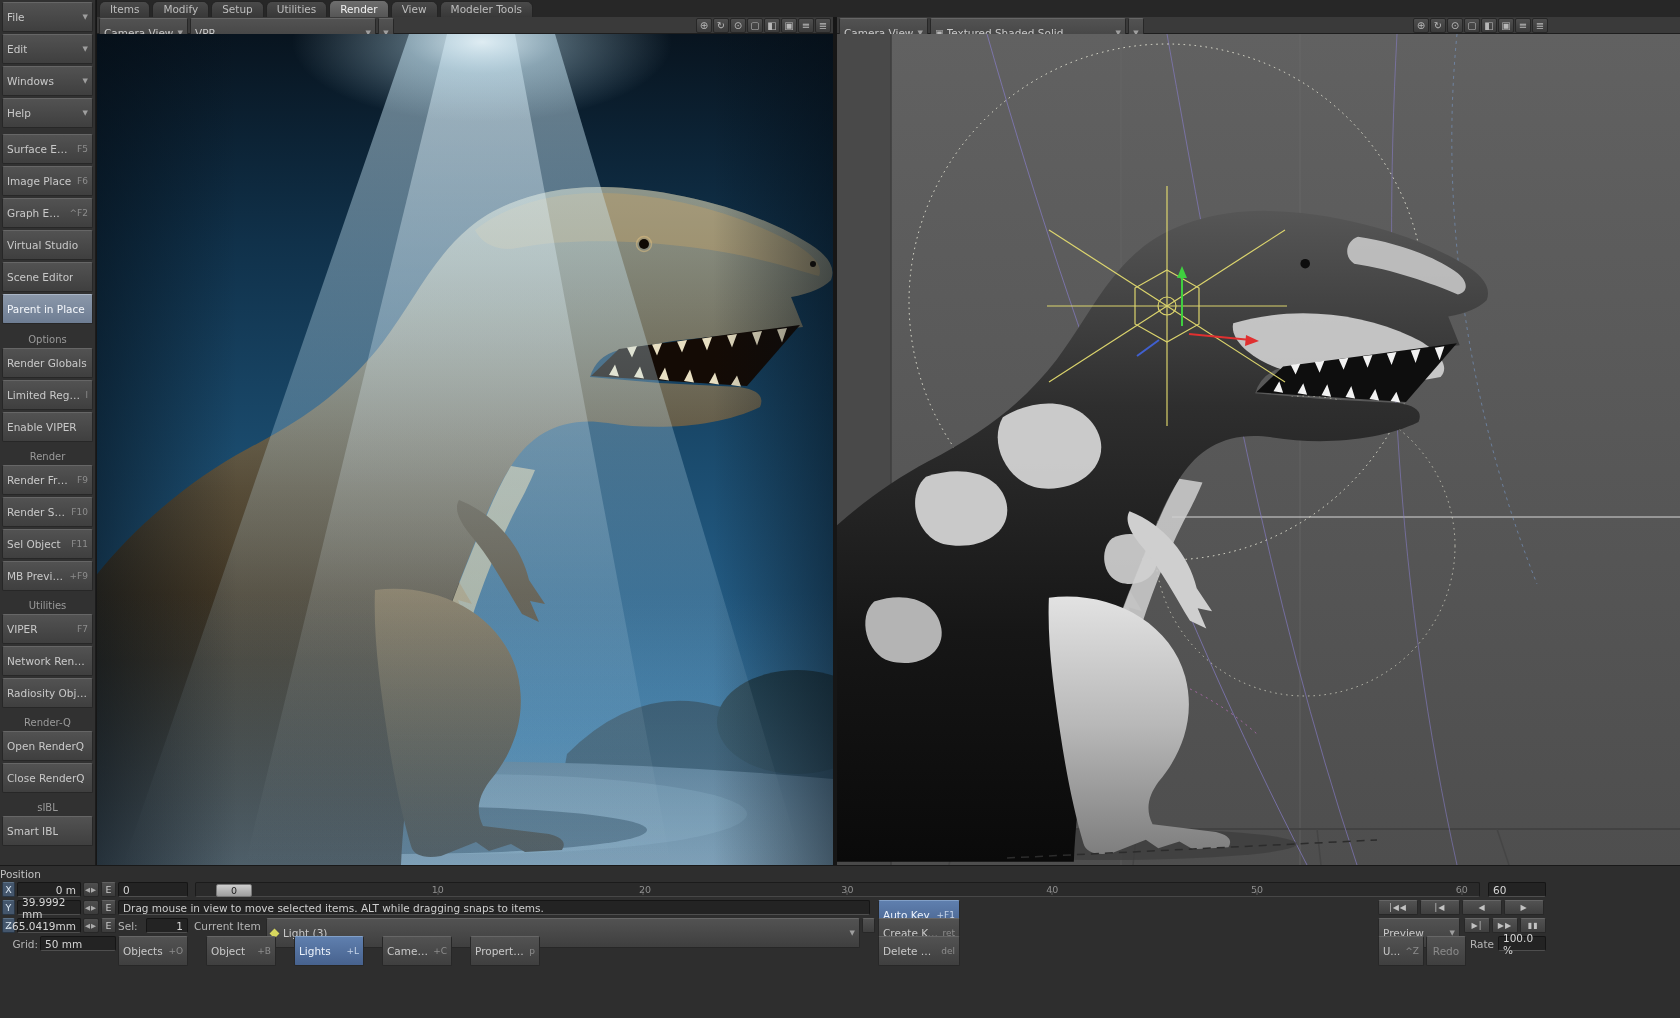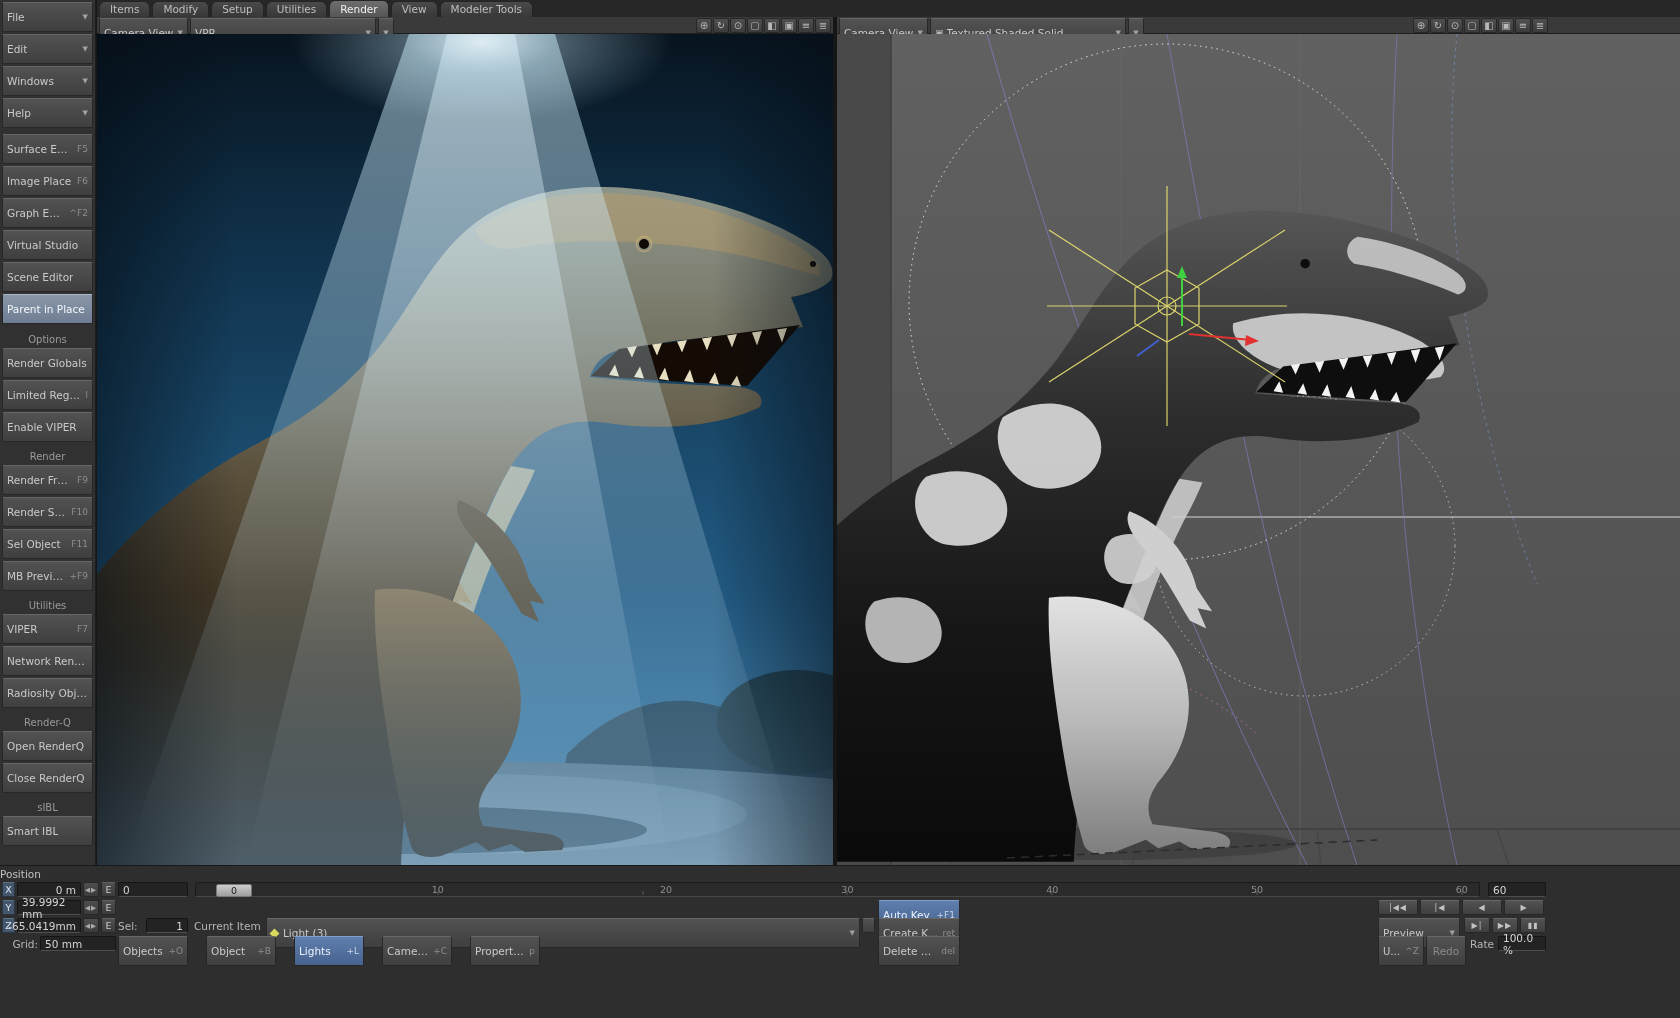--- a/index.html
+++ b/index.html
@@ -438,38 +438,39 @@
       <div class="spin ab" style="left:83px">◀▶</div>
       <div class="ebtn ab" style="left:101px">E</div>
       <div class="field ab" style="left:118px;width:70px">0</div>
       <div id="track">
         <div id="knob">0</div>
       <div class="tickline" style="left: 37px;"></div>
           <div class="tick" style="left: 37px;">0</div>
           <div class="tickline" style="left: 241.8px;"></div>
           <div class="tick" style="left: 241.8px;">10</div>
           <div class="tickline" style="left: 446.6px;"></div>
-          <div class="tick" style="left: 470px;">20</div>
+          <div class="tick" style="left: 449px;">20</div>
           <div class="tickline" style="left: 651.4px;"></div>
           <div class="tick" style="left: 651.4px;">30</div>
           <div class="tickline" style="left: 856.2px;"></div>
           <div class="tick" style="left: 856.2px;">40</div>
           <div class="tickline" style="left: 1061px;"></div>
           <div class="tick" style="left: 1061px;">50</div>
           <div class="tickline" style="left: 1265.8px;"></div>
           <div class="tick" style="left: 1265.8px;">60</div>
         </div>
       <div class="field ab" style="left:1488px;width:58px">60</div>
     </div>
 
     <div class="brow" id="row2">
       <div class="axis ab" style="left:2px;width:13px">Y</div>
       <div class="field ab" style="left:17px;width:64px;justify-content:flex-end">39.9992 mm</div>
       <div class="spin ab" style="left:83px">◀▶</div>
       <div class="ebtn ab" style="left:101px">E</div>
+      <div class="field ab" style="left:118px;width:752px;color:#cfcfcf">Drag mouse in view to move selected items. ALT while dragging snaps to items.</div>
       <div class="btn bbtn blue ab" style="left:878px;width:82px">
         <span class="lbl">Auto Key</span>
         <span class="sc">+F1</span>
       </div>
       <div class="ab" id="transport-row1" style="left:1378px;display:flex;gap:2px">
           <div class="btn tbtn">|◀◀</div>
           <div class="btn tbtn">|◀</div>
           <div class="btn tbtn">◀</div>
           <div class="btn tbtn">▶</div>
         </div>

